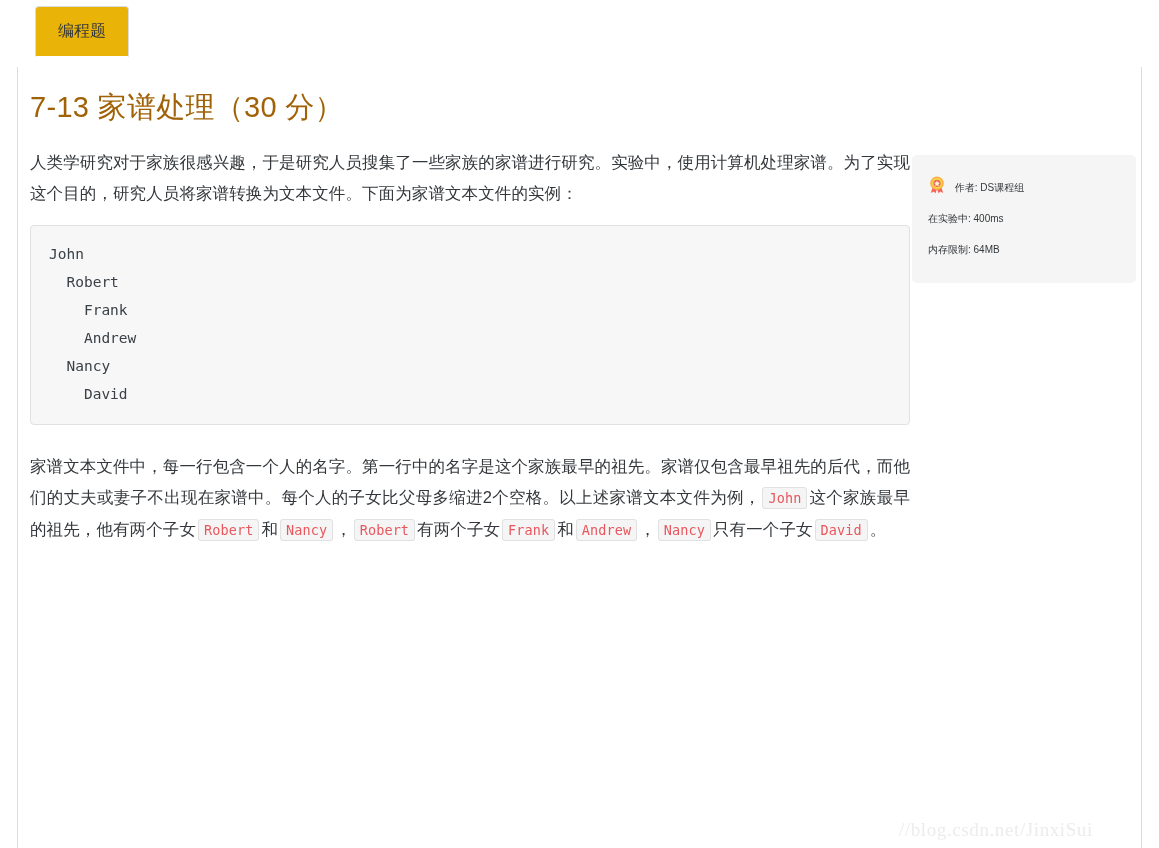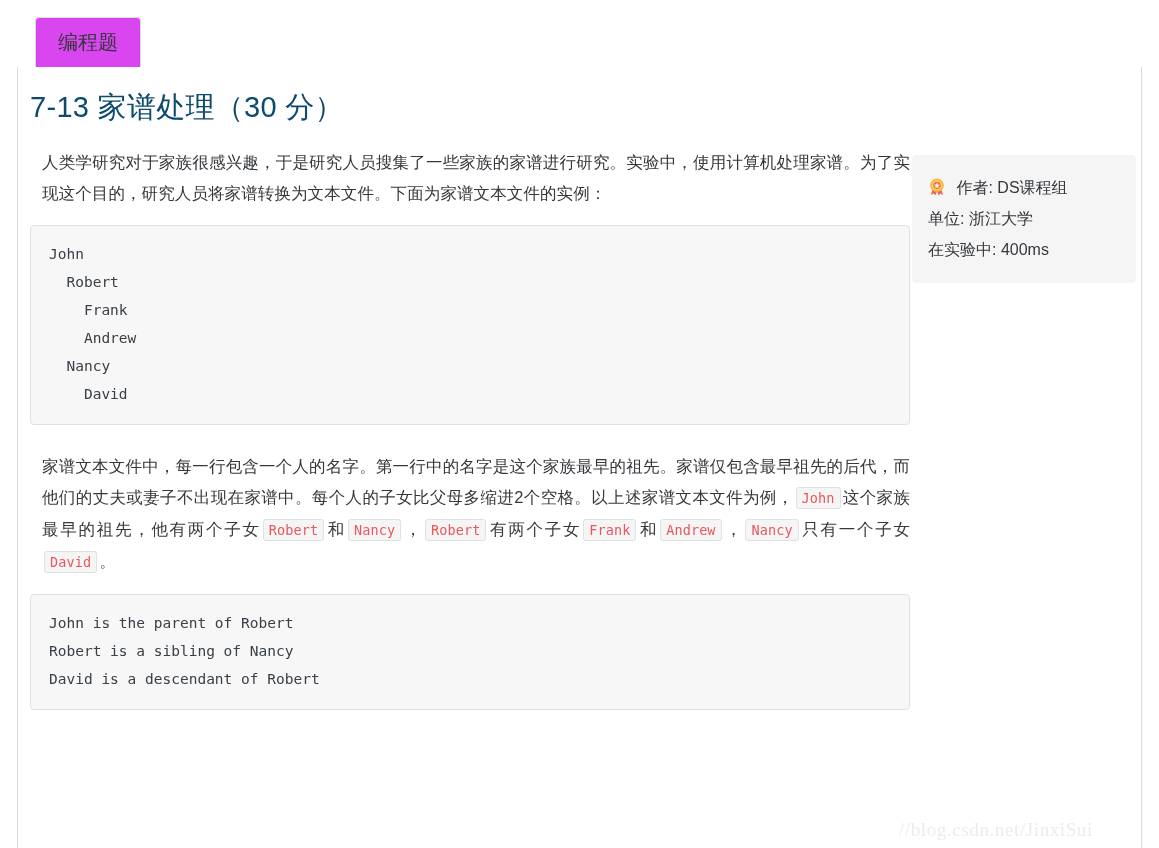--- a/index.html
+++ b/index.html
@@ -29,27 +29,27 @@
     position: absolute;
     left: 0;
     right: 0;
     bottom: 0;
     height: 1px;
     background: #dcdcdc;
   }
   .tab {
     position: absolute;
     left: 18px;
-    bottom: 0;
+    bottom: 11px;
     padding: 13px 22px 14px 22px;
-    background: #d946ef;
+    background: #eab308;
     border: 1px solid #dcdcdc;
     border-bottom: 1px solid #ffffff;
     border-radius: 4px 4px 0 0;
-    font-size: 20px;
+    font-size: 16px;
     line-height: 22px;
     color: #34383c;
     z-index: 3;
     cursor: pointer;
     white-space: nowrap;
   }
 
   
   .card {
     position: absolute;
@@ -69,30 +69,30 @@
     position: absolute;
     left: 12px;
     top: 20px;
     width: 880px;
   }
 
   .page-title {
     font-size: 29px;
     line-height: 40px;
     font-weight: normal;
-    color: #0c4a6e;
+    color: #a16207;
     margin: 0 0 20px 0;
     letter-spacing: 0.3px;
   }
 
   p.para {
     font-size: 16.5px;
     line-height: 31px;
     color: #34383c;
-    margin: 0 0 16px 12px;
+    margin: 0 0 16px 0;
     text-align: justify;
     letter-spacing: 0.1px;
   }
 
   
   .code-block {
     box-sizing: border-box;
     background: #f7f7f7;
     border: 1px solid #e1e1e1;
     border-radius: 4px;
@@ -124,21 +124,21 @@
     position: absolute;
     left: 894px;
     top: 88px;
     width: 224px;
     box-sizing: border-box;
     background: #f5f5f5;
     border-radius: 5px;
     padding: 17px 16px 18px 16px;
   }
   .info-row {
-    font-size: 16px;
+    font-size: 10px;
     line-height: 31px;
     color: #34383c;
     white-space: nowrap;
   }
   .medal-icon {
     display: inline-block;
     width: 18px;
     height: 18px;
     vertical-align: -3px;
     margin-right: 6px;
@@ -179,43 +179,40 @@
     <div class="code-block">John
   Robert
     Frank
     Andrew
   Nancy
     David</div>
 
     <p class="para"><span>家谱文本文件中，每一行包含一个人的名字。第一行中的名字是这个家族最早的祖先。家谱仅包含最早祖先的后代，而他们的丈夫或妻子不出现在家谱中。每个人的子女比父母多缩进2个空格。以上述家谱文本文件为例，</span><code class="inline">John</code><span>这个家族最早的祖先，他有两个子女</span><code class="inline">Robert</code><span>和</span><code class="inline">Nancy</code><span>，</span><code class="inline">Robert</code><span>有两个子女</span><code class="inline">Frank</code><span>和</span><code class="inline">Andrew</code><span>，</span><code class="inline">Nancy</code><span>只有一个子女</span><code class="inline">David</code><span>。</span></p>
 
 
-    <div class="code-block">John is the parent of Robert
-Robert is a sibling of Nancy
-David is a descendant of Robert</div>
 
   </div>
 
   <div class="info-box">
     <div class="info-row">
       <span class="medal-icon">
         <svg width="18" height="18" viewBox="0 0 32 32" xmlns="http://www.w3.org/2000/svg">
           <path d="M9 18 L5 30 L10.5 27.5 L13 31 L17 21 Z" fill="#f0645a"></path>
           <path d="M23 18 L27 30 L21.5 27.5 L19 31 L15 21 Z" fill="#f0645a"></path>
           <circle cx="16" cy="13" r="12" fill="#fbb040"></circle>
           <circle cx="16" cy="13" r="9" fill="#f4e04a"></circle>
           <circle cx="16" cy="13" r="6.5" fill="#f0645a"></circle>
           <path d="M16 8.2 L17.55 11.6 L21.2 12 L18.5 14.5 L19.25 18.1 L16 16.3 L12.75 18.1 L13.5 14.5 L10.8 12 L14.45 11.6 Z" fill="#fff7d6"></path>
         </svg>
       </span>
       <span>作者: DS课程组</span>
     </div>
     <div class="info-row">
-      <span>单位: 浙江大学</span>
+      <span>在实验中: 400ms</span>
     </div>
     <div class="info-row">
-      <span>在实验中: 400ms</span>
+      <span>内存限制: 64MB</span>
     </div>
   </div>
 
 </div>
 
 <div class="watermark">//blog.csdn.net/JinxiSui</div>
 
 </body></html>

